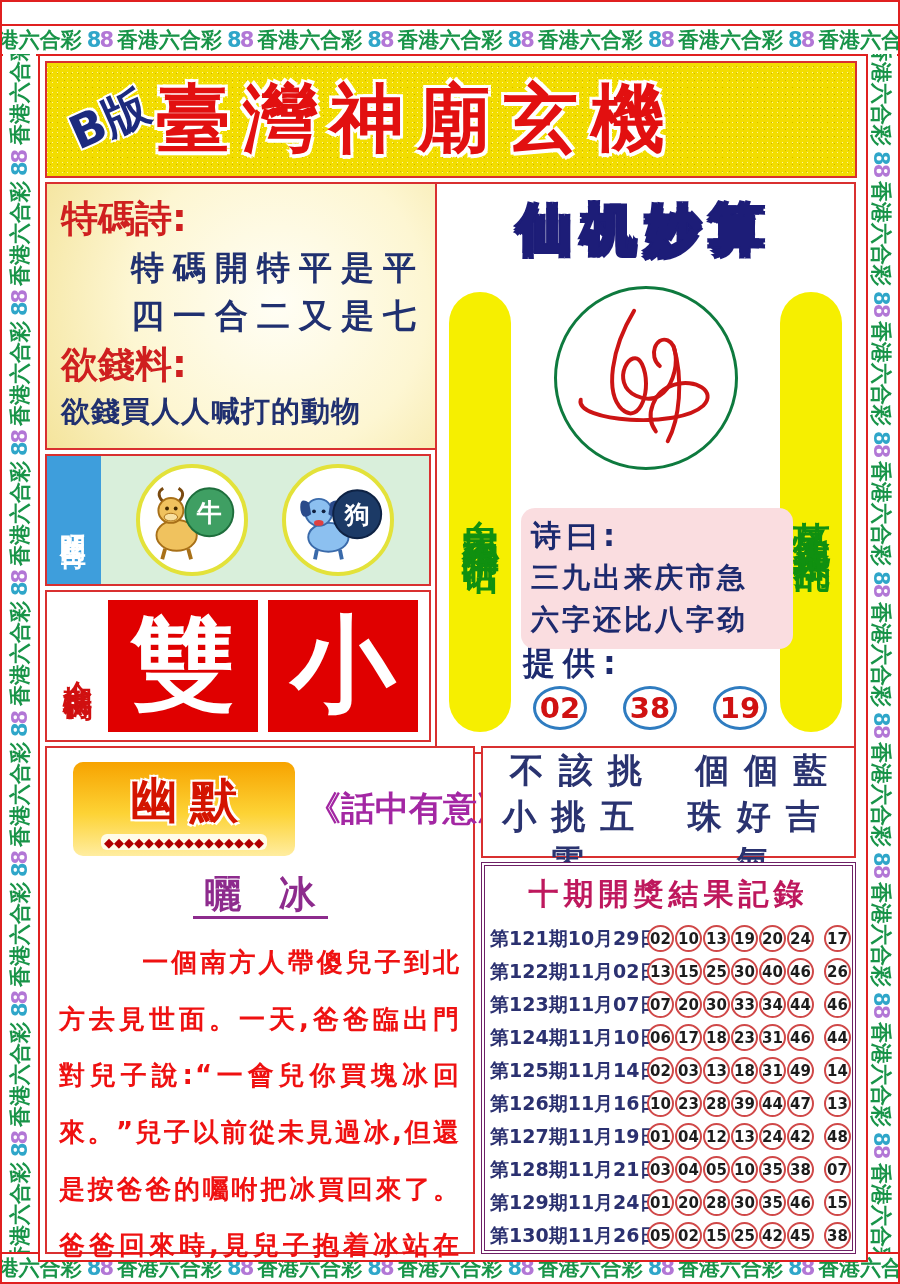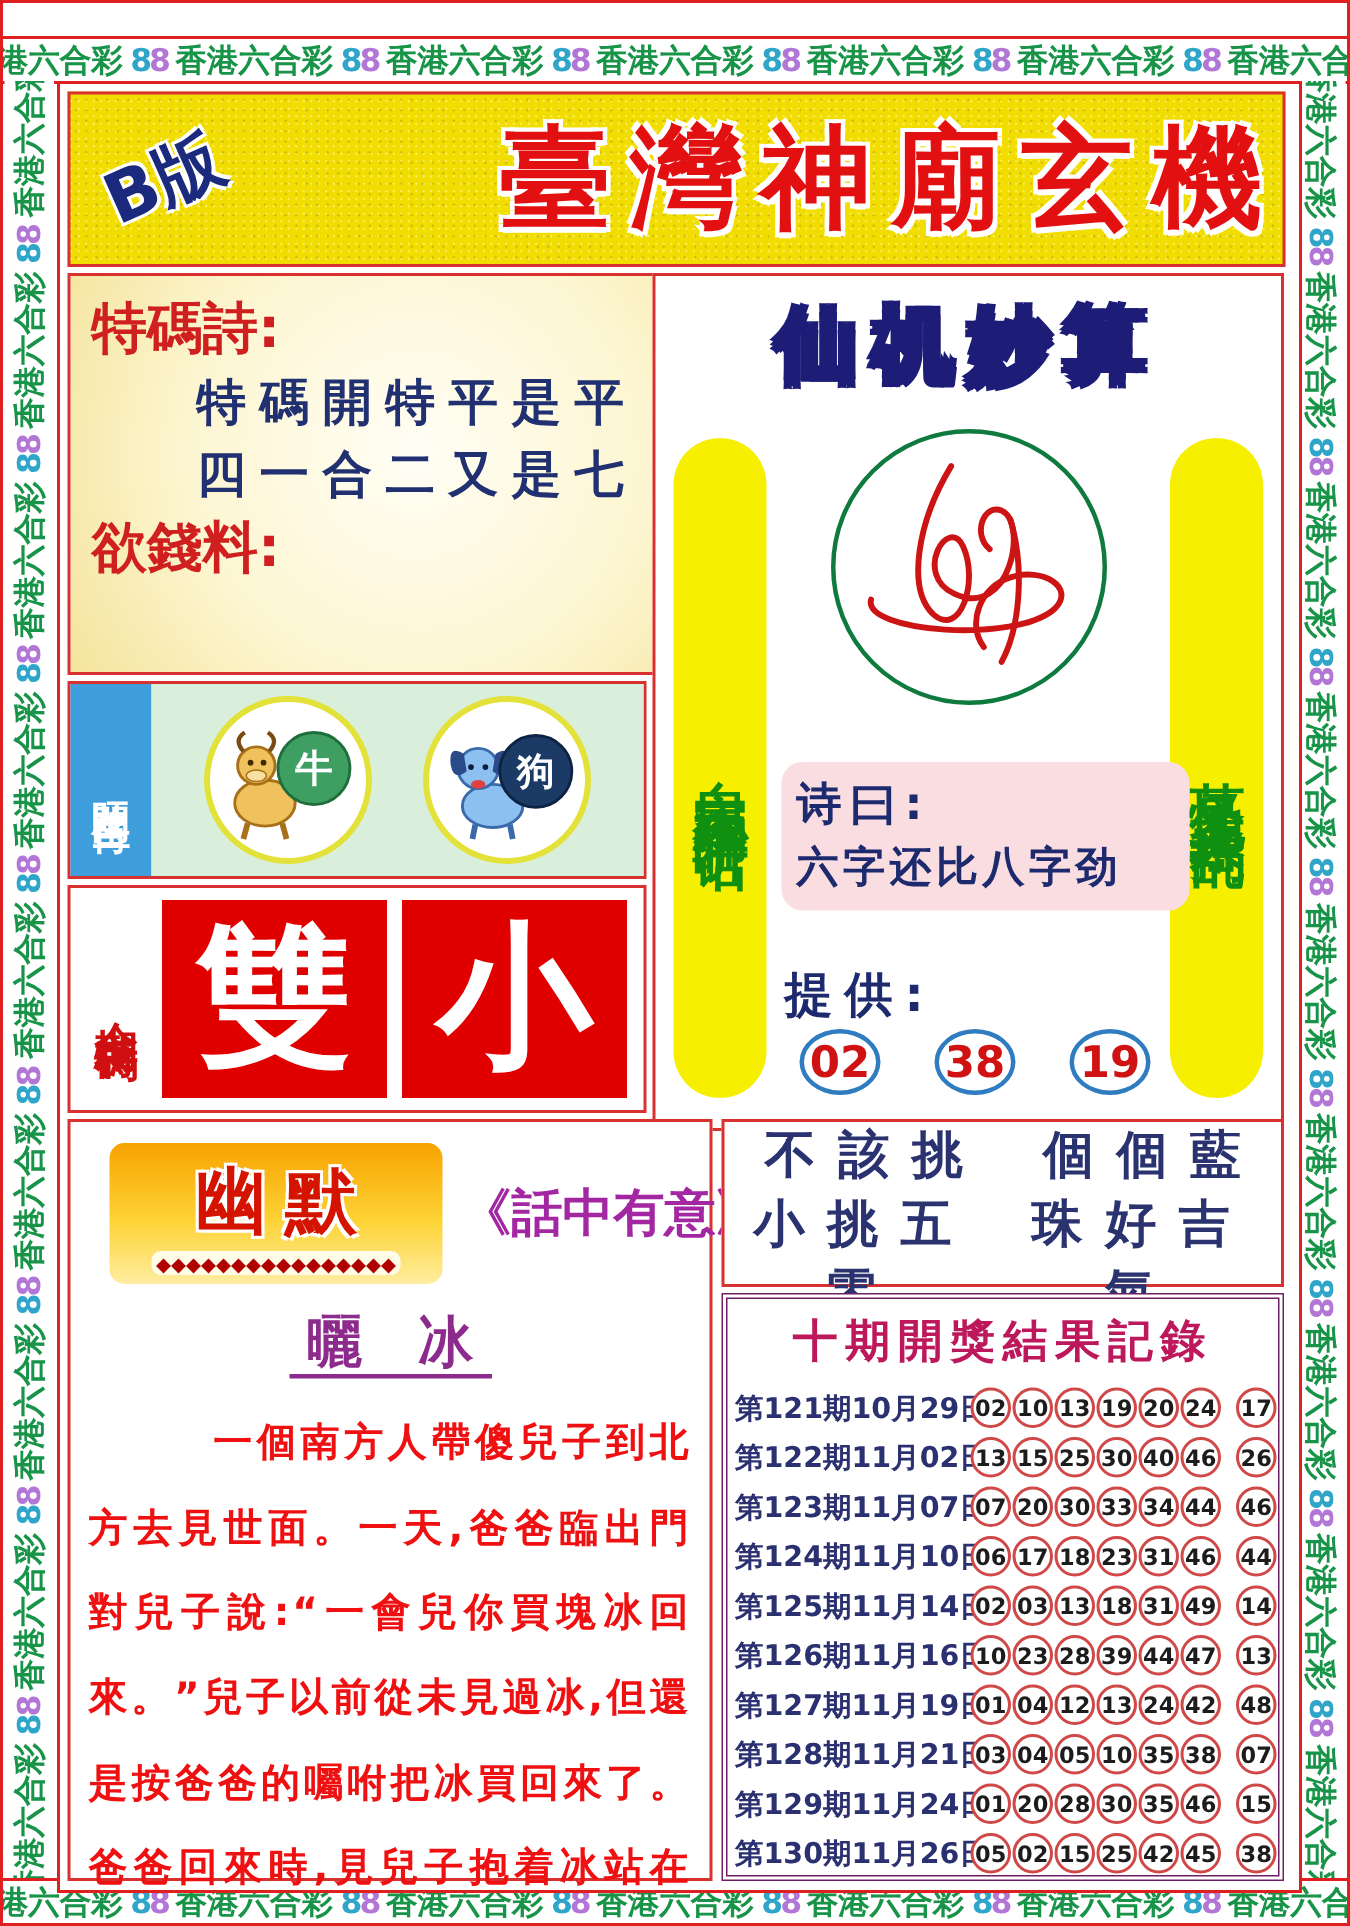--- a/index.html
+++ b/index.html
@@ -21,21 +21,21 @@
   
   .main-frame{position:absolute;left:36px;top:52px;width:826px;height:1204px;border:2px solid #e02020;background:#fff;}
   .box{position:absolute;background:#fff;border:2px solid #d93030;box-sizing:border-box;}
   
   .header{left:5px;top:5px;width:812px;height:117px;display:flex;align-items:center;
         background:#f2dd00;
         background-image:radial-gradient(#cdb900 14%,transparent 16%),radial-gradient(#fff59e 12%,transparent 14%);
         background-size:7px 7px,5px 5px;background-position:0 0,3px 2px;}
   .edition{transform:rotate(-24deg);font-size:46px;font-weight:bold;color:#1c2a7e;margin:0 6px 0 22px;
         text-shadow:2px 2px 0 #fff,-2px -2px 0 #fff,2px -2px 0 #fff,-2px 2px 0 #fff;}
-  .main-title{flex:1;text-align:right;font-size:74px;font-weight:bold;color:#e21010;letter-spacing:13px;
+  .main-title{flex:1;text-align:left;font-size:74px;font-weight:bold;color:#e21010;letter-spacing:13px;
         text-shadow:3px 3px 0 #fff,-3px -3px 0 #fff,3px -3px 0 #fff,-3px 3px 0 #fff,0 4px 0 #fff;}
   
   .poem-box{left:5px;top:126px;width:466px;height:268px;padding:10px 14px;
         background:radial-gradient(circle at 50% 45%,#fffef5 0%,#fdf6d2 55%,#f4e49c 100%);}
   .red-label{color:#cf1f1f;font-size:37px;font-weight:bold;line-height:1.35;}
   .navy-line{color:#203070;font-size:33px;font-weight:bold;letter-spacing:9px;text-align:center;line-height:1.45;}
   .navy-line.small{font-size:29px;letter-spacing:1px;text-align:left;}
   .zodiac-box{left:5px;top:398px;width:386px;height:132px;display:flex;}
   .zlabel{width:54px;background:#3e9edc;color:#fff;font-size:26px;font-weight:bold;
         writing-mode:vertical-rl;text-orientation:upright;display:flex;align-items:center;justify-content:center;letter-spacing:3px;}
@@ -175,20 +175,21 @@
     <div class="box header">
       <span class="edition">B版</span>
       <span class="main-title">臺灣神廟玄機</span>
     </div>
 
     <div class="box poem-box">
       <div class="red-label">特碼詩:</div>
       <div class="navy-line">特碼開特平是平</div>
       <div class="navy-line">四一合二又是七</div>
       <div class="red-label">欲錢料:</div>
+      <div class="navy-line small">欲錢買人人喊打的動物</div>
     </div>
 
     <div class="box zodiac-box">
       <div class="zlabel">旺門生肖</div>
       <div class="zarea">
         <div class="zcircle">
           <svg width="96" height="96" viewBox="0 0 100 100">
             <ellipse cx="34" cy="66" rx="21" ry="16" fill="#f0c25e" stroke="#a87018" stroke-width="2"></ellipse>
             <path d="M22,80 l-3,11 M46,80 l3,11" stroke="#a87018" stroke-width="4" fill="none"></path>
             <circle cx="28" cy="40" r="13" fill="#f0c25e" stroke="#a87018" stroke-width="2"></circle>
@@ -231,20 +232,21 @@
         <svg width="172" height="172" viewBox="0 0 174 174">
           <g fill="none" stroke="#cc1414" stroke-width="4" stroke-linecap="round">
             <path d="M78,22 C55,60 48,105 66,122 C84,138 97,100 86,76 C76,55 52,95 80,108 C118,126 130,60 112,52 C100,47 92,68 104,78"></path>
             <path d="M24,112 C18,134 122,142 148,118 C162,104 140,90 118,97 C98,103 88,128 100,144"></path>
             <path d="M118,58 C128,92 124,132 112,154"></path>
           </g>
         </svg>
       </div>
       <div class="pink-poem">
         <div class="pp-label">诗曰:</div>
+        <div class="pp-line">三九出来庆市急</div>
         <div class="pp-line">六字还比八字劲</div>
       </div>
       <div class="provide">提供:</div>
       <div class="lucky-row" id="lucky-row">
           <div class="lucky">02</div>
           <div class="lucky">38</div>
           <div class="lucky">19</div>
         </div>
     </div>
 

